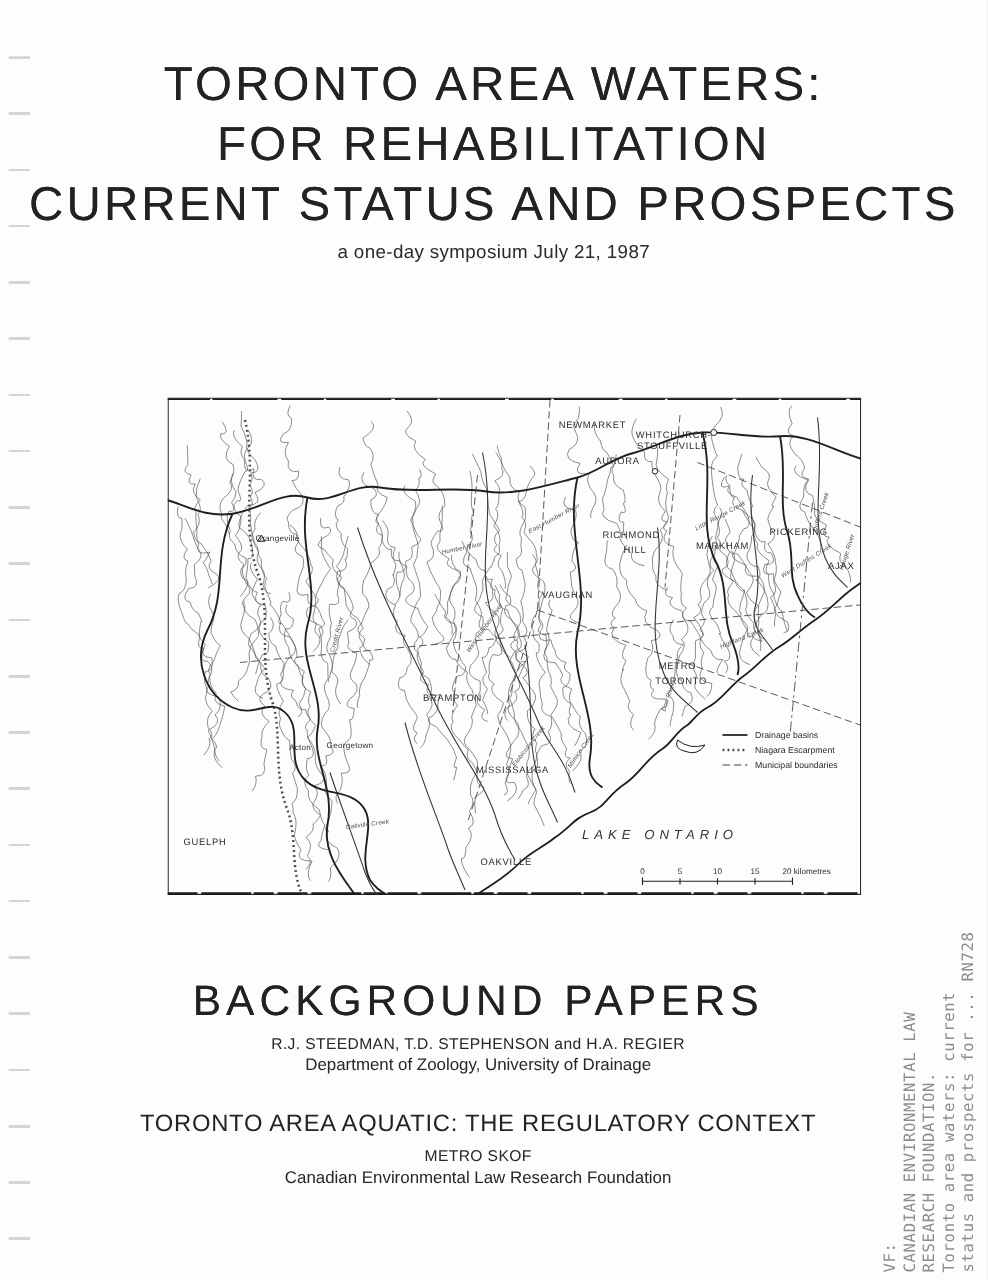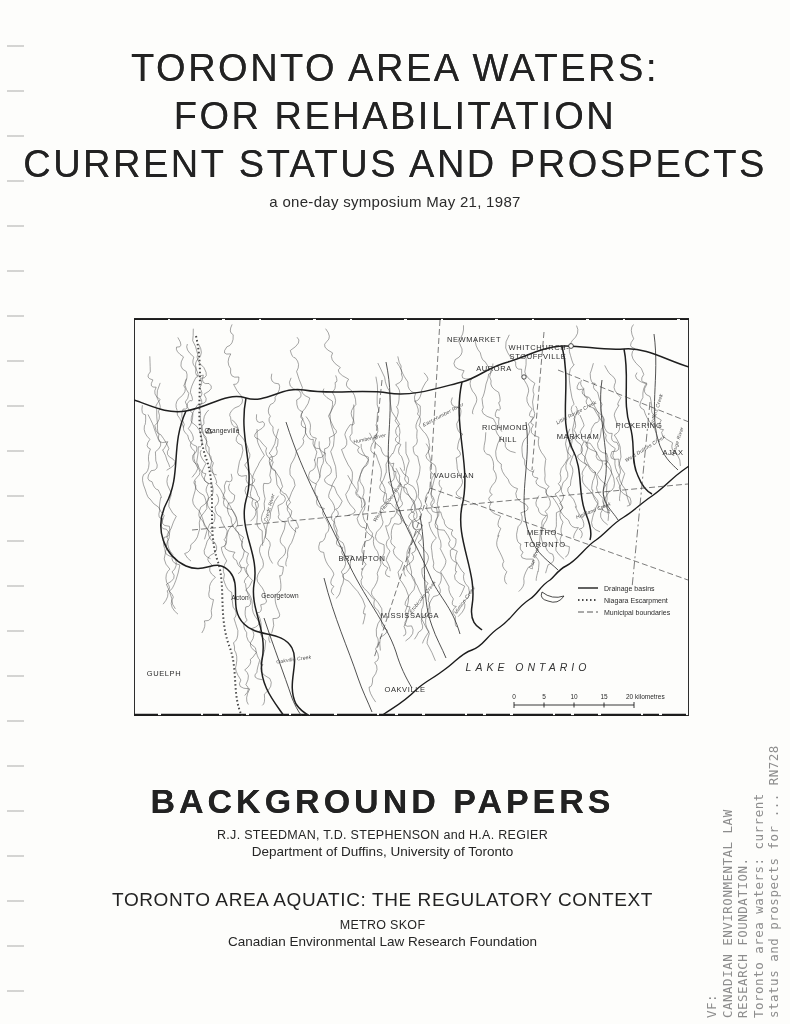--- a/index.html
+++ b/index.html
@@ -27,21 +27,21 @@
   .map-wrap svg{display:block}
   svg text{font-family:"Liberation Sans",sans-serif;fill:#2c2c2c;}
   .t1{font-size:7.5px;letter-spacing:.6px;}
   .t2{font-size:6.5px;letter-spacing:.2px;}
   .riv{font-size:5px;fill:#4a4a4a;letter-spacing:.2px;font-style:italic;}
   .lake{font-size:10.5px;font-style:italic;letter-spacing:4px;fill:#333;}
   .leg{font-size:7px;fill:#2b2b2b;}
   .scl{font-size:6.5px;fill:#2b2b2b;}
   .bottom-block{position:absolute;left:0;right:25px;top:782px;text-align:center;}
   .bp-heading{
-    font-size:34px;letter-spacing:4px;color:#222;font-weight:bold;
+    font-size:34px;letter-spacing:4px;color:#222;font-weight:normal;
     text-shadow:0 0 .5px rgba(20,20,20,.8);margin:0;
   }
   .paper-title{font-size:19px;letter-spacing:.6px;margin-top:23px;color:#232323;}
   .paper-title.second{margin-top:30px;}
   .paper-authors{font-size:12.5px;margin-top:7px;letter-spacing:.3px;color:#262626;}
   .paper-affil{font-size:13.5px;margin-top:2px;color:#262626;}
   .stamp{
     position:absolute;left:704px;top:1018px;width:350px;
     transform:rotate(-90deg);transform-origin:0 0;
     font-family:"DejaVu Sans Mono",monospace;font-size:12.5px;line-height:15.5px;
@@ -54,21 +54,21 @@
 <div class="page">
 
   <div class="margin-ticks"></div>
 
   <div class="title-block">
     <div class="title-line">TORONTO AREA WATERS:</div>
     <div class="title-line">FOR REHABILITATION</div>
     <div class="title-line">CURRENT STATUS AND PROSPECTS</div>
   </div>
 
-  <div class="subtitle">a one-day symposium May 21, 1987</div>
+  <div class="subtitle">a one-day symposium July 21, 1987</div>
 
   <div class="map-wrap">
     <svg viewBox="0 0 555 398" width="555" height="398">
 
       <rect x="0.5" y="0.5" width="554" height="397" fill="none" stroke="#2e2e2e" stroke-width="1"></rect>
       <path d="M0,397 L555,397" stroke="#1c1c1c" stroke-width="2.4" stroke-dasharray="24,3,40,2,16,3" fill="none"></path>
       <path d="M0,1.2 L555,1.2" stroke="#1c1c1c" stroke-width="1.4" stroke-dasharray="34,2,52,3" fill="none"></path>
 
       <g id="rivers">
           <path d="M163.0,19.2 Q169.2,24.3 156.3,32.5 Q158.3,40.4 161.2,39.8 Q167.2,46.1 162.6,53.5 Q164.7,61.2 168.4,69.5 Q164.8,75.6 175.8,80.0 Q174.8,85.6 171.0,90.6 Q164.8,96.5 168.9,100.5 Q164.3,108.8 171.9,110.0 Q172.3,116.5 168.9,120.6 Q172.4,125.8 162.3,132.8 Q162.4,137.8 157.0,146.2 Q155.2,151.2 156.1,156.9 Q161.1,161.4 161.1,167.4 Q157.2,174.3 155.1,181.2 Q148.2,185.4 157.8,192.9 Q157.1,199.8 153.8,200.2 Q154.3,208.2 162.2,214.0" fill="none" stroke="#4a4a4a" stroke-width="0.5"></path>
@@ -242,21 +242,21 @@
         <text class="scl" x="440" y="381" text-anchor="middle">10</text>
         <text class="scl" x="470" y="381" text-anchor="middle">15</text>
         <text class="scl" x="492" y="381" text-anchor="start">20 kilometres</text>
       </g>
     </svg>
   </div>
 
   <div class="bottom-block">
     <h1 class="bp-heading">BACKGROUND PAPERS</h1>
     <div class="paper-authors">R.J. STEEDMAN, T.D. STEPHENSON and H.A. REGIER</div>
-    <div class="paper-affil">Department of Duffins, University of Toronto</div>
+    <div class="paper-affil">Department of Zoology, University of Drainage</div>
     <div class="paper-title second">TORONTO AREA AQUATIC: THE REGULATORY CONTEXT</div>
     <div class="paper-authors">METRO SKOF</div>
     <div class="paper-affil">Canadian Environmental Law Research Foundation</div>
   </div>
 
   <div class="stamp">
     <div>VF:</div>
     <div>CANADIAN ENVIRONMENTAL LAW</div>
     <div>RESEARCH FOUNDATION.</div>
     <div>Toronto area waters: current</div>

